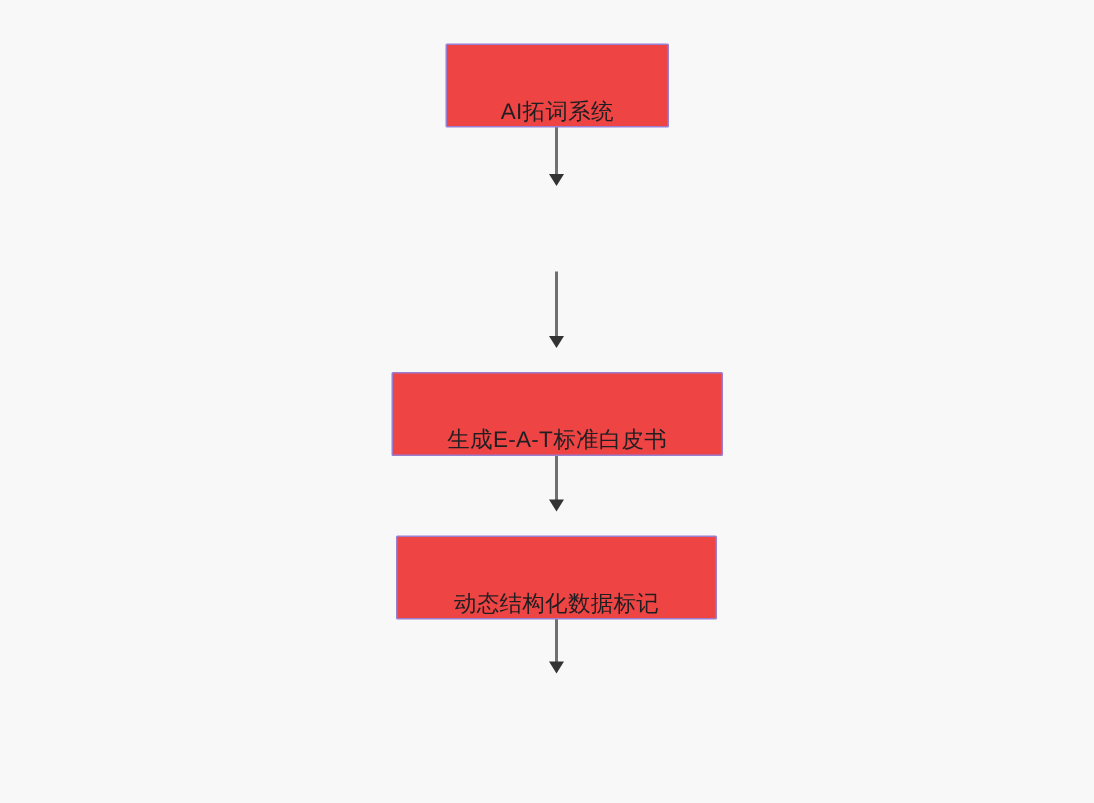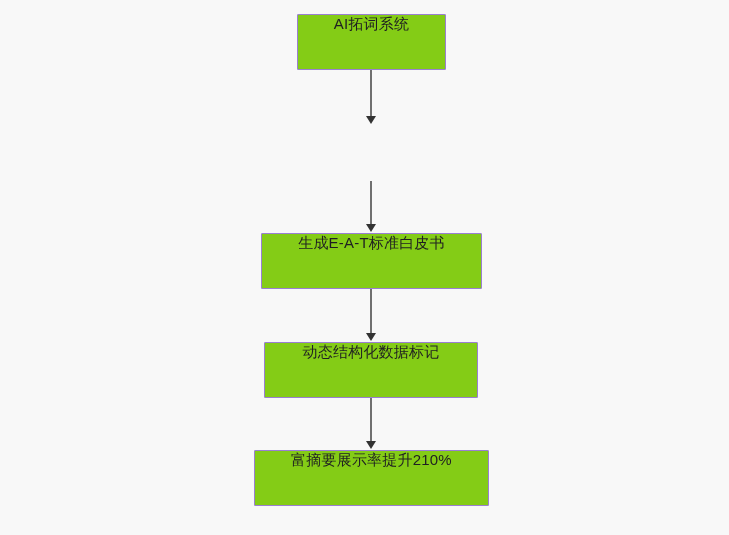--- a/index.html
+++ b/index.html
@@ -14,32 +14,33 @@
     overflow: hidden;
   }
   #flowchart {
     position: relative;
     width: 729px;
     height: 535px;
   }
   .node {
     position: absolute;
     box-sizing: border-box;
-    background: #84cc16;
+    background: #ef4444;
     border: 1px solid #9a7fd1;
     border-radius: 1px;
     display: flex;
-    align-items: flex-start;
+    align-items: flex-end;
     justify-content: center;
     color: #1f1f22;
     font-size: 15px;
     line-height: 1.2;
     letter-spacing: 0.2px;
     white-space: nowrap;
     height: 56px;
+    margin-top: 15px;
   }
   .node-label {
     display: block;
   }
   .edge {
     position: absolute;
     width: 2px;
     background: #707070;
   }
   .arrowhead {
@@ -74,17 +75,14 @@
 
 
   <div class="node" id="node-2" style="left: 261px; top: 233px; width: 221px;">
     <span class="node-label">生成E-A-T标准白皮书</span>
   </div>
 
   <div class="node" id="node-3" style="left: 264px; top: 342px; width: 214px;">
     <span class="node-label">动态结构化数据标记</span>
   </div>
 
-  <div class="node" id="node-4" style="left: 254px; top: 450px; width: 235px;">
-    <span class="node-label">富摘要展示率提升210%</span>
-  </div>
 
 </div>
 
 </body></html>

